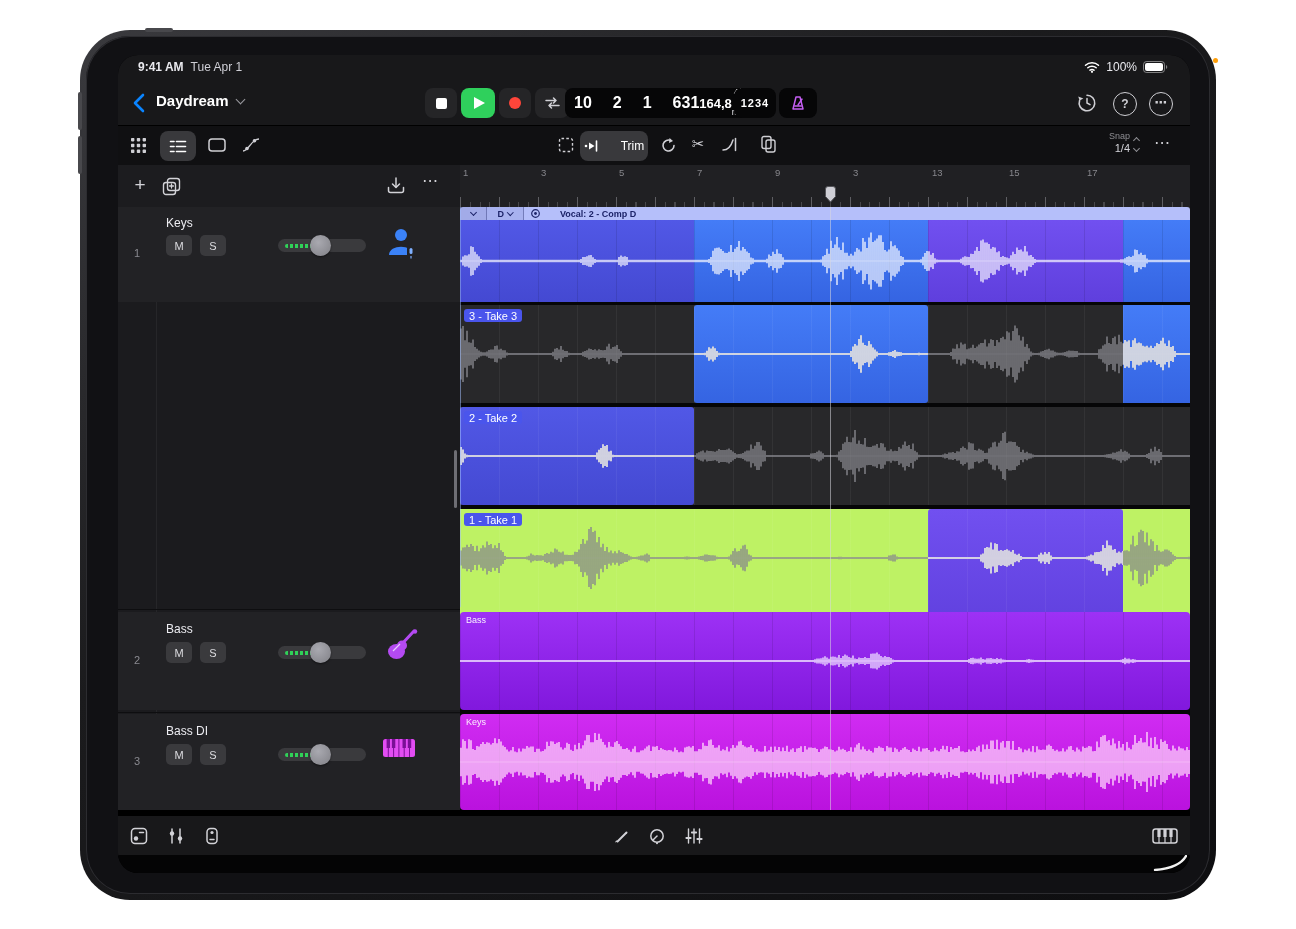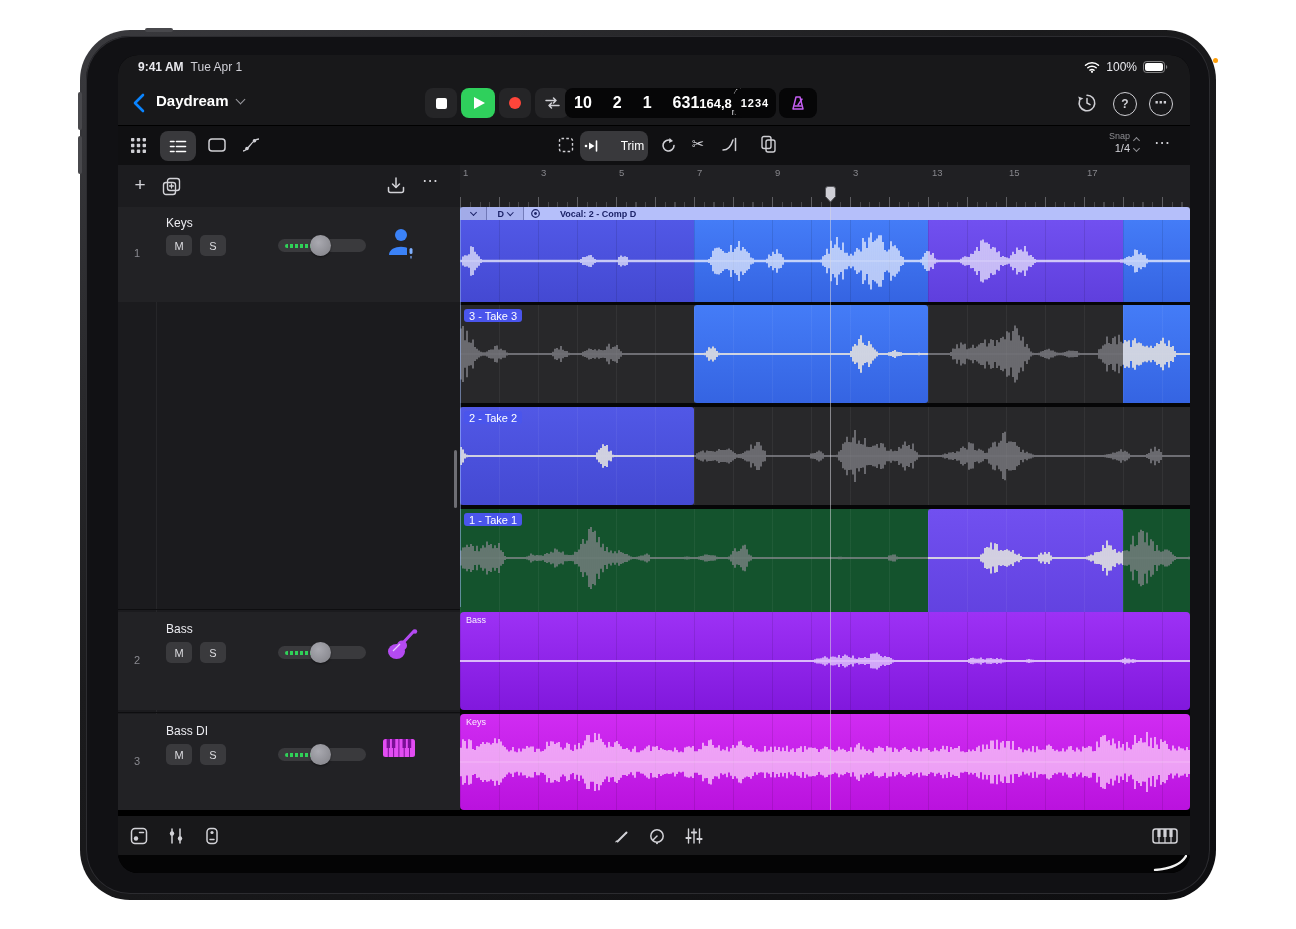--- a/index.html
+++ b/index.html
@@ -439,21 +439,21 @@
                   <clipPath id="wcp2">
                     <rect x="0" y="0" width="234" height="98"></rect>
                   </clipPath>
                 </defs>
                 <path d="M1 40.1V57.9M3 42.5V55.5M5 46.4V51.6M7 47.8V50.2M9 48.0V50.0M11 48.0V50.0M13 48.0V50.0M15 48.0V50.0M17 48.0V50.0M19 48.0V50.0M21 48.0V50.0M23 48.0V50.0M25 48.0V50.0M27 48.0V50.0M29 48.0V50.0M31 48.0V50.0M33 48.0V50.0M35 48.0V50.0M37 48.0V50.0M39 48.0V50.0M41 48.0V50.0M43 48.0V50.0M45 48.0V50.0M47 48.0V50.0M49 48.0V50.0M51 48.0V50.0M53 48.0V50.0M55 48.0V50.0M57 48.0V50.0M59 48.0V50.0M61 48.0V50.0M63 48.0V50.0M65 48.0V50.0M67 48.0V50.0M69 48.0V50.0M71 48.0V50.0M73 48.0V50.0M75 48.0V50.0M77 48.0V50.0M79 48.0V50.0M81 48.0V50.0M83 48.0V50.0M85 48.0V50.0M87 48.0V50.0M89 48.0V50.0M91 48.0V50.0M93 48.0V50.0M95 48.0V50.0M97 48.0V50.0M99 48.0V50.0M101 48.0V50.0M103 48.0V50.0M105 48.0V50.0M107 48.0V50.0M109 48.0V50.0M111 48.0V50.0M113 48.0V50.0M115 48.0V50.0M117 48.0V50.0M119 48.0V50.0M121 48.0V50.0M123 48.0V50.0M125 48.0V50.0M127 48.0V50.0M129 48.0V50.0M131 48.0V50.0M133 48.0V50.0M135 47.9V50.1M137 45.6V52.4M139 42.7V55.3M141 41.0V57.0M143 37.3V60.7M145 39.1V58.9M147 38.1V59.9M149 44.6V53.4M151 43.7V54.3M153 47.7V50.3M155 48.0V50.0M157 48.0V50.0M159 48.0V50.0M161 48.0V50.0M163 48.0V50.0M165 48.0V50.0M167 48.0V50.0M169 48.0V50.0M171 48.0V50.0M173 48.0V50.0M175 48.0V50.0M177 48.0V50.0M179 48.0V50.0M181 48.0V50.0M183 48.0V50.0M185 48.0V50.0M187 48.0V50.0M189 48.0V50.0M191 48.0V50.0M193 48.0V50.0M195 48.0V50.0M197 48.0V50.0M199 48.0V50.0M201 48.0V50.0M203 48.0V50.0M205 48.0V50.0M207 48.0V50.0M209 48.0V50.0M211 48.0V50.0M213 48.0V50.0M215 48.0V50.0M217 48.0V50.0M219 48.0V50.0M221 48.0V50.0M223 48.0V50.0M225 48.0V50.0M227 48.0V50.0M229 48.0V50.0M231 48.0V50.0M233 48.0V50.0M235 48.0V50.0M237 46.2V51.8M239 45.3V52.7M241 44.3V53.7M243 43.6V54.4M245 45.5V52.5M247 43.4V54.6M249 44.1V53.9M251 44.0V54.0M253 44.2V53.8M255 44.7V53.3M257 43.8V54.2M259 42.1V55.9M261 43.1V54.9M263 43.1V54.9M265 42.9V55.1M267 42.4V55.6M269 41.5V56.5M271 43.1V54.9M273 44.4V53.6M275 45.9V52.1M277 47.2V50.8M279 47.0V51.0M281 46.7V51.3M283 46.1V51.9M285 44.5V53.5M287 43.4V54.6M289 43.4V54.6M291 37.5V60.5M293 41.7V56.3M295 38.7V59.3M297 34.9V63.1M299 34.9V63.1M301 38.5V59.5M303 43.3V54.7M305 43.7V54.3M307 48.0V50.0M309 48.0V50.0M311 48.0V50.0M313 48.0V50.0M315 48.0V50.0M317 48.0V50.0M319 48.0V50.0M321 48.0V50.0M323 48.0V50.0M325 48.0V50.0M327 48.0V50.0M329 48.0V50.0M331 48.0V50.0M333 48.0V50.0M335 48.0V50.0M337 48.0V50.0M339 48.0V50.0M341 48.0V50.0M343 48.0V50.0M345 48.0V50.0M347 48.0V50.0M349 48.0V50.0M351 46.4V51.6M353 46.3V51.7M355 46.0V52.0M357 44.7V53.3M359 43.4V54.6M361 44.5V53.5M363 46.3V51.7M365 48.0V50.0M367 48.0V50.0M369 48.0V50.0M371 48.0V50.0M373 48.0V50.0M375 48.0V50.0M377 47.7V50.3M379 44.4V53.6M381 43.1V54.9M383 36.8V61.2M385 35.3V62.7M387 29.8V68.2M389 35.1V62.9M391 35.3V62.7M393 30.6V67.4M395 22.9V75.1M397 36.8V61.2M399 33.6V64.4M401 37.0V61.0M403 37.5V60.5M405 31.1V66.9M407 39.8V58.2M409 39.9V58.1M411 40.0V58.0M413 38.7V59.3M415 38.4V59.6M417 37.1V60.9M419 40.7V57.3M421 36.0V62.0M423 36.6V61.4M425 40.2V57.8M427 43.7V54.3M429 43.7V54.3M431 42.3V55.7M433 44.2V53.8M435 43.8V54.2M437 44.1V53.9M439 40.1V57.9M441 41.4V56.6M443 37.7V60.3M445 34.4V63.6M447 39.0V59.0M449 38.1V59.9M451 41.9V56.1M453 36.5V61.5M455 43.7V54.3M457 45.3V52.7M459 47.8V50.2M461 48.0V50.0M463 48.0V50.0M465 48.0V50.0M467 48.0V50.0M469 48.0V50.0M471 48.0V50.0M473 48.0V50.0M475 48.0V50.0M477 48.0V50.0M479 48.0V50.0M481 48.0V50.0M483 47.6V50.4M485 46.6V51.4M487 47.1V50.9M489 45.5V52.5M491 45.6V52.4M493 44.9V53.1M495 45.9V52.1M497 44.3V53.7M499 44.5V53.5M501 40.9V57.1M503 39.4V58.6M505 40.9V57.1M507 42.4V55.6M509 35.3V62.7M511 36.2V61.8M513 36.6V61.4M515 42.9V55.1M517 43.6V54.4M519 41.7V56.3M521 42.8V55.2M523 43.8V54.2M525 46.0V52.0M527 45.7V52.3M529 41.6V56.4M531 40.2V57.8M533 35.6V62.4M535 34.8V63.2M537 39.5V58.5M539 35.8V62.2M541 33.8V64.2M543 26.1V71.9M545 24.8V73.2M547 35.9V62.1M549 34.4V63.6M551 34.5V63.5M553 35.1V62.9M555 35.0V63.0M557 38.7V59.3M559 40.0V58.0M561 45.1V52.9M563 42.7V55.3M565 45.8V52.2M567 44.7V53.3M569 46.3V51.7M571 46.6V51.4M573 47.4V50.6M575 48.0V50.0M577 48.0V50.0M579 48.0V50.0M581 48.0V50.0M583 48.0V50.0M585 48.0V50.0M587 48.0V50.0M589 48.0V50.0M591 48.0V50.0M593 48.0V50.0M595 48.0V50.0M597 48.0V50.0M599 48.0V50.0M601 48.0V50.0M603 48.0V50.0M605 48.0V50.0M607 48.0V50.0M609 48.0V50.0M611 48.0V50.0M613 48.0V50.0M615 48.0V50.0M617 48.0V50.0M619 48.0V50.0M621 48.0V50.0M623 48.0V50.0M625 48.0V50.0M627 48.0V50.0M629 48.0V50.0M631 48.0V50.0M633 48.0V50.0M635 48.0V50.0M637 48.0V50.0M639 48.0V50.0M641 48.0V50.0M643 48.0V50.0M645 47.8V50.2M647 47.3V50.7M649 47.1V50.9M651 46.8V51.2M653 45.5V52.5M655 45.8V52.2M657 44.7V53.3M659 44.3V53.7M661 42.2V55.8M663 44.8V53.2M665 43.7V54.3M667 44.7V53.3M669 46.4V51.6M671 48.0V50.0M673 48.0V50.0M675 48.0V50.0M677 48.0V50.0M679 48.0V50.0M681 48.0V50.0M683 48.0V50.0M685 48.0V50.0M687 47.1V50.9M689 45.9V52.1M691 41.8V56.2M693 44.5V53.5M695 39.8V58.2M697 43.8V54.2M699 42.0V56.0M701 45.1V52.9M703 47.9V50.1M705 48.0V50.0M707 48.0V50.0M709 48.0V50.0M711 48.0V50.0M713 48.0V50.0M715 48.0V50.0M717 48.0V50.0M719 48.0V50.0M721 48.0V50.0M723 48.0V50.0M725 48.0V50.0M727 48.0V50.0M729 48.0V50.0" stroke="#f7f7fa" stroke-width="1.4" fill="none" clip-path="url(#wcp2)"></path>
               </svg>
             </div>
         <span class="takebadge">2 - Take 2</span>
       </div>
 
-      <div class="lane" style="top:302px;height:126px;background:#14532d;">
+      <div class="lane" style="top:302px;height:126px;background:#bef264;">
         <div class="seg" style="left:468px;width:195px;background:linear-gradient(#7150f0,#5f3fdd);border-radius:3px;"></div>
         <div class="bars-light"></div>
         <div class="wave" style="inset:0;">
               <svg width="730" height="98" style="position: absolute; left: 0px; top: 0px;">
                 <line x1="0" x2="730" y1="49" y2="49" stroke="rgba(255,255,255,.14)" stroke-width="1"></line>
                 <path d="M1 41.4V56.6M3 38.6V59.4M5 38.3V59.7M7 35.7V62.3M9 38.1V59.9M11 34.9V63.1M13 36.9V61.1M15 42.0V56.0M17 36.8V61.2M19 42.2V55.8M21 39.3V58.7M23 36.2V61.8M25 38.6V59.4M27 32.5V65.5M29 36.1V61.9M31 35.0V63.0M33 39.2V58.8M35 36.2V61.8M37 39.0V59.0M39 34.0V64.0M41 41.3V56.7M43 42.9V55.1M45 47.0V51.0M47 48.0V50.0M49 48.0V50.0M51 48.0V50.0M53 48.0V50.0M55 48.0V50.0M57 48.0V50.0M59 48.0V50.0M61 48.0V50.0M63 48.0V50.0M65 48.0V50.0M67 47.4V50.6M69 46.7V51.3M71 44.6V53.4M73 45.8V52.2M75 46.6V51.4M77 46.1V51.9M79 46.2V51.8M81 46.3V51.7M83 46.7V51.3M85 45.1V52.9M87 44.0V54.0M89 44.7V53.3M91 42.7V55.3M93 43.6V54.4M95 39.4V58.6M97 40.4V57.6M99 42.8V55.2M101 43.4V54.6M103 42.5V55.5M105 45.8V52.2M107 45.7V52.3M109 46.1V51.9M111 45.9V52.1M113 45.8V52.2M115 42.8V55.2M117 43.0V55.0M119 40.4V57.6M121 35.0V63.0M123 30.0V68.0M125 34.8V63.2M127 31.5V66.5M129 20.1V77.9M131 18.0V80.0M133 23.0V75.0M135 21.7V76.3M137 33.3V64.7M139 28.1V69.9M141 38.2V59.8M143 34.7V63.3M145 42.1V55.9M147 38.1V59.9M149 43.3V54.7M151 41.6V56.4M153 44.2V53.8M155 42.3V55.7M157 44.2V53.8M159 41.2V56.8M161 42.9V55.1M163 43.8V54.2M165 45.1V52.9M167 45.0V53.0M169 46.6V51.4M171 47.4V50.6M173 47.9V50.1M175 47.9V50.1M177 47.7V50.3M179 47.3V50.7M181 46.4V51.6M183 46.4V51.6M185 45.6V52.4M187 44.6V53.4M189 45.7V52.3M191 47.9V50.1M193 48.0V50.0M195 48.0V50.0M197 48.0V50.0M199 48.0V50.0M201 48.0V50.0M203 48.0V50.0M205 48.0V50.0M207 48.0V50.0M209 48.0V50.0M211 48.0V50.0M213 48.0V50.0M215 48.0V50.0M217 48.0V50.0M219 48.0V50.0M221 48.0V50.0M223 48.0V50.0M225 47.8V50.2M227 47.6V50.4M229 47.7V50.3M231 47.9V50.1M233 48.0V50.0M235 48.0V50.0M237 48.0V50.0M239 47.6V50.4M241 46.9V51.1M243 46.7V51.3M245 45.5V52.5M247 45.4V52.6M249 46.0V52.0M251 46.2V51.8M253 46.2V51.8M255 46.4V51.6M257 47.8V50.2M259 48.0V50.0M261 48.0V50.0M263 48.0V50.0M265 48.0V50.0M267 48.0V50.0M269 47.5V50.5M271 45.4V52.6M273 42.0V56.0M275 39.3V58.7M277 42.5V55.5M279 41.9V56.1M281 39.7V58.3M283 36.4V61.6M285 35.7V62.3M287 40.3V57.7M289 45.5V52.5M291 46.5V51.5M293 48.0V50.0M295 48.0V50.0M297 48.0V50.0M299 48.0V50.0M301 48.0V50.0M303 48.0V50.0M305 48.0V50.0M307 48.0V50.0M309 48.0V50.0M311 48.0V50.0M313 48.0V50.0M315 48.0V50.0M317 48.0V50.0M319 48.0V50.0M321 48.0V50.0M323 48.0V50.0M325 48.0V50.0M327 48.0V50.0M329 48.0V50.0M331 48.0V50.0M333 48.0V50.0M335 48.0V50.0M337 48.0V50.0M339 48.0V50.0M341 48.0V50.0M343 48.0V50.0M345 48.0V50.0M347 48.0V50.0M349 48.0V50.0M351 48.0V50.0M353 48.0V50.0M355 48.0V50.0M357 48.0V50.0M359 48.0V50.0M361 48.0V50.0M363 48.0V50.0M365 48.0V50.0M367 48.0V50.0M369 48.0V50.0M371 48.0V50.0M373 48.0V50.0M375 48.0V50.0M377 48.0V50.0M379 47.7V50.3M381 47.7V50.3M383 48.0V50.0M385 48.0V50.0M387 48.0V50.0M389 48.0V50.0M391 48.0V50.0M393 48.0V50.0M395 48.0V50.0M397 48.0V50.0M399 48.0V50.0M401 48.0V50.0M403 48.0V50.0M405 48.0V50.0M407 48.0V50.0M409 48.0V50.0M411 48.0V50.0M413 48.0V50.0M415 48.0V50.0M417 48.0V50.0M419 48.0V50.0M421 48.0V50.0M423 48.0V50.0M425 48.0V50.0M427 48.0V50.0M429 46.5V51.5M431 46.3V51.7M433 45.4V52.6M435 45.4V52.6M437 47.4V50.6M439 48.0V50.0M441 48.0V50.0M443 48.0V50.0M445 48.0V50.0M447 48.0V50.0M449 48.0V50.0M451 48.0V50.0M453 48.0V50.0M455 48.0V50.0M457 48.0V50.0M459 48.0V50.0M461 48.0V50.0M463 48.0V50.0M465 48.0V50.0M467 48.0V50.0M469 48.0V50.0M471 48.0V50.0M473 48.0V50.0M475 48.0V50.0M477 48.0V50.0M479 48.0V50.0M481 48.0V50.0M483 48.0V50.0M485 48.0V50.0M487 48.0V50.0M489 48.0V50.0M491 48.0V50.0M493 48.0V50.0M495 48.0V50.0M497 48.0V50.0M499 48.0V50.0M501 48.0V50.0M503 48.0V50.0M505 48.0V50.0M507 48.0V50.0M509 48.0V50.0M511 48.0V50.0M513 48.0V50.0M515 48.0V50.0M517 48.0V50.0M519 48.0V50.0M521 45.6V52.4M523 44.6V53.4M525 39.1V58.9M527 38.0V60.0M529 38.6V59.4M531 33.6V64.4M533 40.5V57.5M535 34.2V63.8M537 34.9V63.1M539 41.8V56.2M541 40.9V57.1M543 41.8V56.2M545 40.9V57.1M547 40.2V57.8M549 41.4V56.6M551 42.8V55.2M553 41.1V56.9M555 44.8V53.2M557 45.7V52.3M559 44.8V53.2M561 46.9V51.1M563 48.0V50.0M565 48.0V50.0M567 48.0V50.0M569 48.0V50.0M571 48.0V50.0M573 48.0V50.0M575 48.0V50.0M577 48.0V50.0M579 45.8V52.2M581 43.8V54.2M583 45.4V52.6M585 42.9V55.1M587 44.7V53.3M589 43.0V55.0M591 46.6V51.4M593 48.0V50.0M595 48.0V50.0M597 48.0V50.0M599 48.0V50.0M601 48.0V50.0M603 48.0V50.0M605 48.0V50.0M607 48.0V50.0M609 48.0V50.0M611 48.0V50.0M613 48.0V50.0M615 48.0V50.0M617 48.0V50.0M619 48.0V50.0M621 48.0V50.0M623 48.0V50.0M625 48.0V50.0M627 47.6V50.4M629 46.8V51.2M631 45.5V52.5M633 46.3V51.7M635 43.3V54.7M637 43.1V54.9M639 43.1V54.9M641 42.3V55.7M643 36.0V62.0M645 39.0V59.0M647 31.5V66.5M649 36.2V61.8M651 36.5V61.5M653 40.7V57.3M655 40.0V58.0M657 43.7V54.3M659 42.5V55.5M661 43.5V54.5M663 42.0V56.0M665 41.4V56.6M667 41.2V56.8M669 42.2V55.8M671 35.6V62.4M673 26.8V71.2M675 37.3V60.7M677 36.0V62.0M679 23.3V74.7M681 20.8V77.2M683 22.1V75.9M685 33.2V64.8M687 23.6V74.4M689 36.4V61.6M691 30.3V67.7M693 32.3V65.7M695 42.1V55.9M697 36.1V61.9M699 41.6V56.4M701 42.7V55.3M703 42.2V55.8M705 40.6V57.4M707 40.6V57.4M709 41.5V56.5M711 43.1V54.9M713 45.5V52.5M715 47.0V51.0M717 48.0V50.0M719 48.0V50.0M721 48.0V50.0M723 48.0V50.0M725 48.0V50.0M727 48.0V50.0M729 47.7V50.3" stroke="#87878d" stroke-width="1.4" fill="none"></path>
                 <defs>
                   <clipPath id="wcp3">
                     <rect x="468" y="0" width="195" height="98"></rect>
                   </clipPath>

